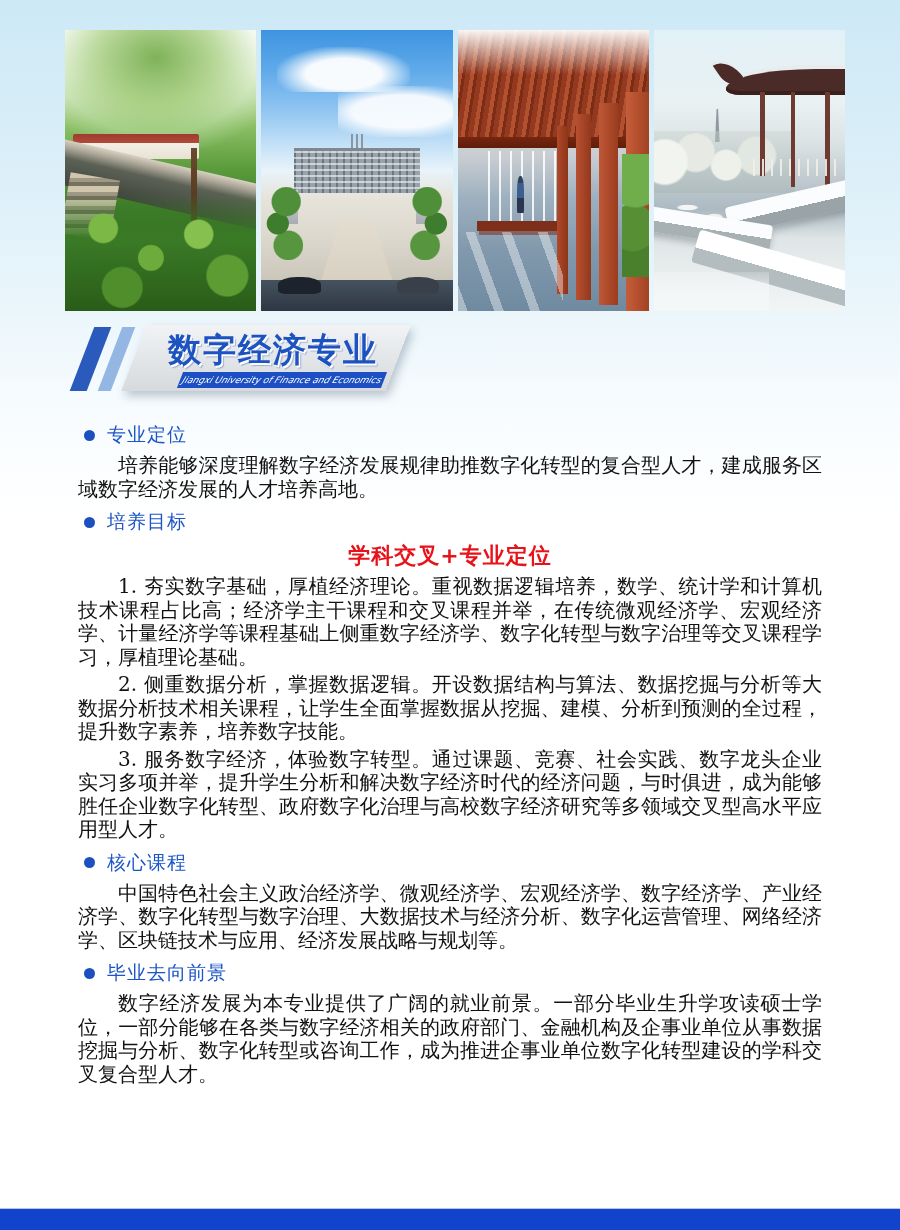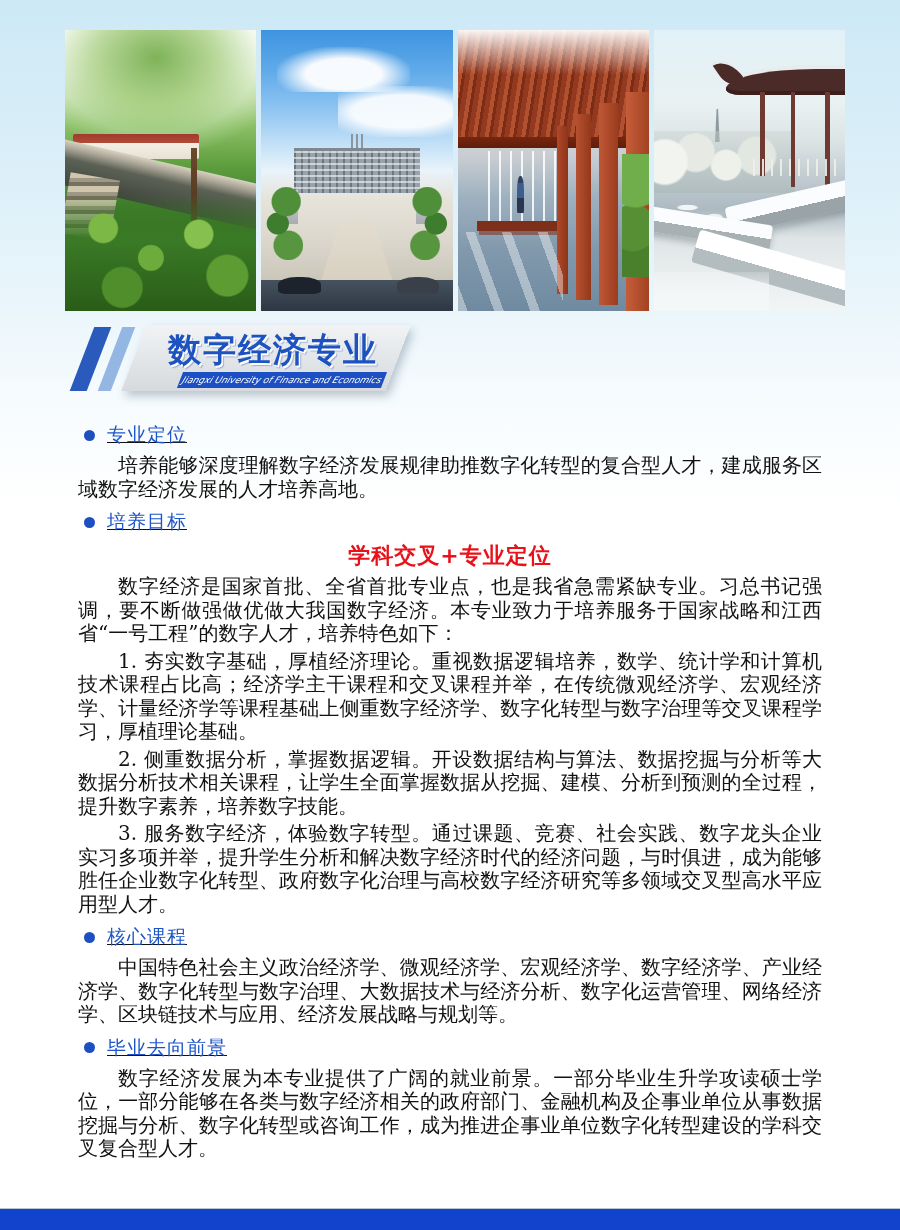--- a/index.html
+++ b/index.html
@@ -119,21 +119,21 @@
   .banner .title { position:absolute; left:84px; top:4px; width:226px; text-align:center;
     font-size: 33px; font-weight: 900; letter-spacing: 2px; color:#1d53c0;
     font-family: "DejaVu Sans", sans-serif;
     text-shadow: 1.5px 1.5px 0 #ffffff, 2.5px 2.5px 1px rgba(80,110,180,.45); }
   .banner .subbar { position:absolute; left:104px; top:48px; width:204px; height:16px;
     background:#1c4fc4; transform: skewX(-21deg);
     color:#ffffff; font-size:9px; font-style: italic; text-align:center; line-height:16px; }
 
   
   .content { position: absolute; left: 62px; top: 414px; width: 776px; color: #121212; }
-  .sec-head { display:flex; align-items:center; gap:12px; margin: 8px 0 6px; text-decoration: underline; }
+  .sec-head { display:flex; align-items:center; gap:12px; margin: 8px 0 6px; }
   .sec-head .dot { width:11px; height:11px; border-radius:50%; background:#1c50c0; margin-left: 22px; flex: 0 0 auto; }
   .sec-head .label { font-size:19px; color:#1c55c8; font-weight: 500; letter-spacing:1px; font-family: "DejaVu Sans", sans-serif; }
   .content p { font-size: 20px; line-height: 23.5px; text-align: justify; text-indent: 2em; margin: 0 16px 4px;
     font-family: "DejaVu Serif", serif; }
   .red-sub { text-align: center; font-size: 22px; font-weight: bold; color: #e8131a; margin: 1px 0 4px; letter-spacing: 1px;
     font-family: "DejaVu Sans", sans-serif; }
 
   
   .footer-bar { position: absolute; left: 0; bottom: 0; width: 900px; height: 22px; background: #1243cd; border-top: 1px solid #b9c6d8; }
 </style>
@@ -213,21 +213,20 @@
       <span class="label">专业定位</span>
     </div>
     <p>培养能够深度理解数字经济发展规律助推数字化转型的复合型人才，建成服务区域数字经济发展的人才培养高地。</p>
 
     <div class="sec-head">
       <span class="dot"></span>
       <span class="label">培养目标</span>
     </div>
 
     <div class="red-sub">学科交叉+专业定位</div>
-    <p>数字经济是国家首批、全省首批专业点，也是我省急需紧缺专业。习总书记强调，要不断做强做优做大我国数字经济。本专业致力于培养服务于国家战略和江西省“一号工程”的数字人才，培养特色如下：</p>
     <p>1. 夯实数字基础，厚植经济理论。重视数据逻辑培养，数学、统计学和计算机技术课程占比高；经济学主干课程和交叉课程并举，在传统微观经济学、宏观经济学、计量经济学等课程基础上侧重数字经济学、数字化转型与数字治理等交叉课程学习，厚植理论基础。</p>
     <p>2. 侧重数据分析，掌握数据逻辑。开设数据结构与算法、数据挖掘与分析等大数据分析技术相关课程，让学生全面掌握数据从挖掘、建模、分析到预测的全过程，提升数字素养，培养数字技能。</p>
     <p>3. 服务数字经济，体验数字转型。通过课题、竞赛、社会实践、数字龙头企业实习多项并举，提升学生分析和解决数字经济时代的经济问题，与时俱进，成为能够胜任企业数字化转型、政府数字化治理与高校数字经济研究等多领域交叉型高水平应用型人才。</p>
 
     <div class="sec-head">
       <span class="dot"></span>
       <span class="label">核心课程</span>
     </div>
     <p>中国特色社会主义政治经济学、微观经济学、宏观经济学、数字经济学、产业经济学、数字化转型与数字治理、大数据技术与经济分析、数字化运营管理、网络经济学、区块链技术与应用、经济发展战略与规划等。</p>
 

